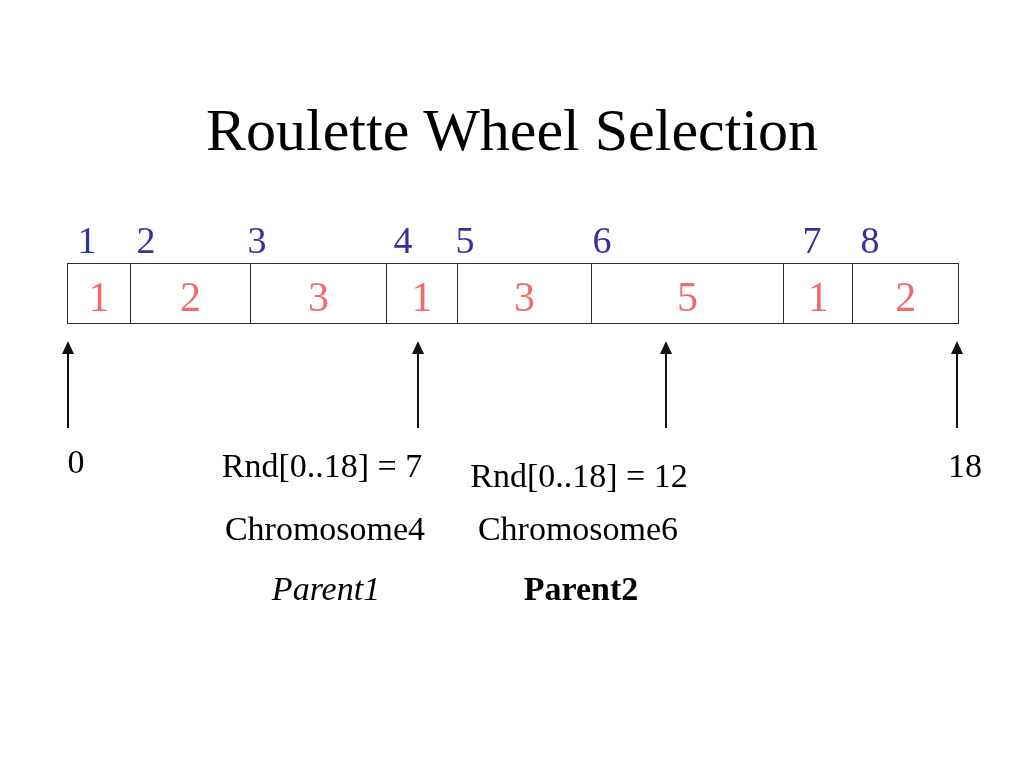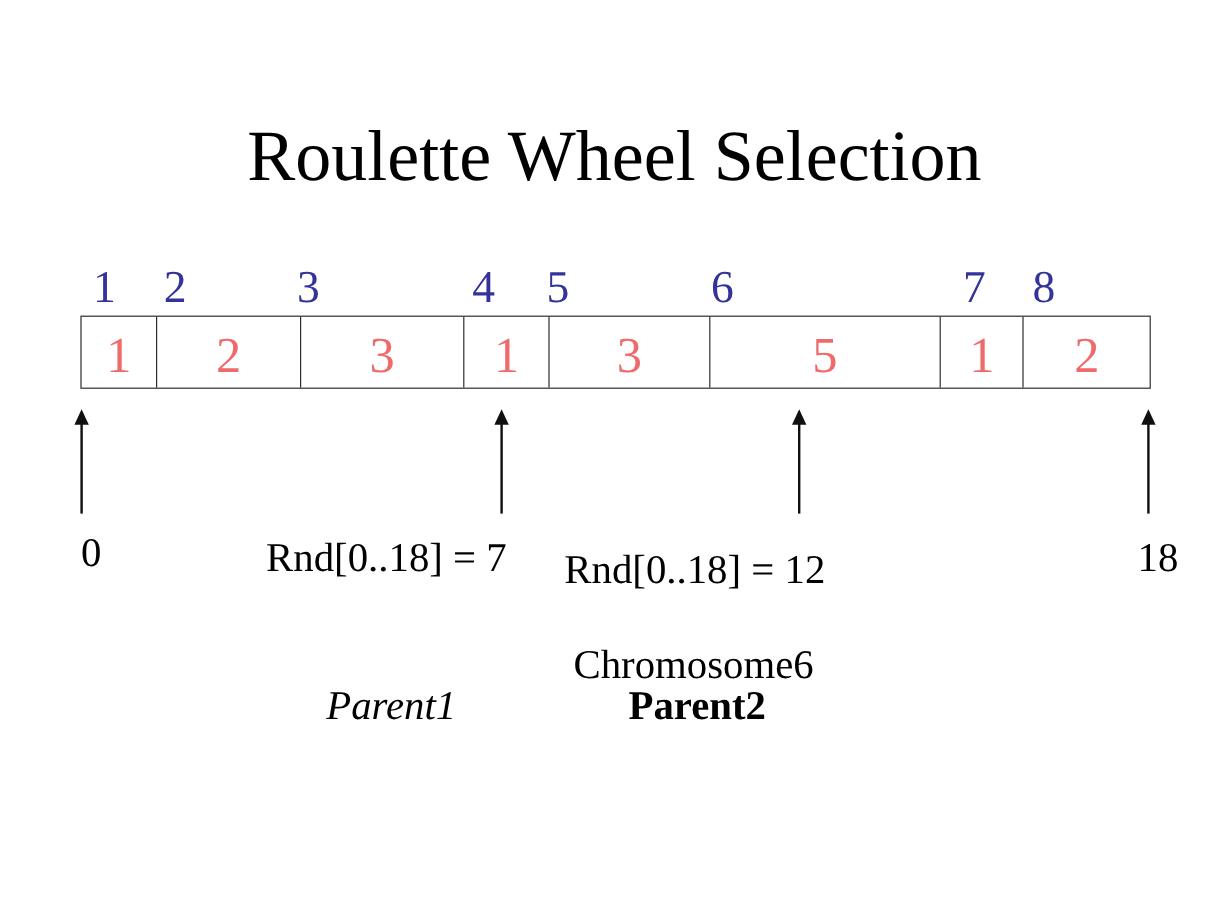--- a/index.html
+++ b/index.html
@@ -91,21 +91,21 @@
     font-size: 34px;
     line-height: 1.2;
     color: #000000;
     white-space: nowrap;
   }
   .lbl-zero   { left: 76px;  top: 442px; }
   .lbl-rnd1   { left: 322px; top: 446px; }
   .lbl-rnd2   { left: 579px; top: 456px; text-align: center; }
   .lbl-end    { left: 949px; top: 446px; margin-left: 16px; }
   .lbl-chr1   { left: 325px; top: 509px; }
-  .lbl-chr2   { left: 578px; top: 509px; margin-top: 26px; }
+  .lbl-chr2   { left: 578px; top: 509px; }
   .lbl-par1   { left: 326px; top: 569px; font-style: italic; }
   .lbl-par2   { left: 581px; top: 569px; font-weight: bold; }
 </style>
 </head>
 <body>
 
 <div class="slide">
 
   <div class="title">Roulette Wheel Selection</div>
 
@@ -159,17 +159,18 @@
   </div>
   <div class="arrow" style="left:957px">
     <div class="arrow-head"></div>
     <div class="arrow-line"></div>
   </div>
 
   <span class="lbl lbl-zero">0</span>
   <span class="lbl lbl-rnd1">Rnd[0..18] = 7</span>
   <span class="lbl lbl-rnd2">Rnd[0..18] = 12</span>
   <span class="lbl lbl-end">18</span>
+  <span class="lbl lbl-chr1">Chromosome4</span>
   <span class="lbl lbl-chr2">Chromosome6</span>
   <span class="lbl lbl-par1">Parent1</span>
   <span class="lbl lbl-par2">Parent2</span>
 
 </div>
 
 </body></html>

